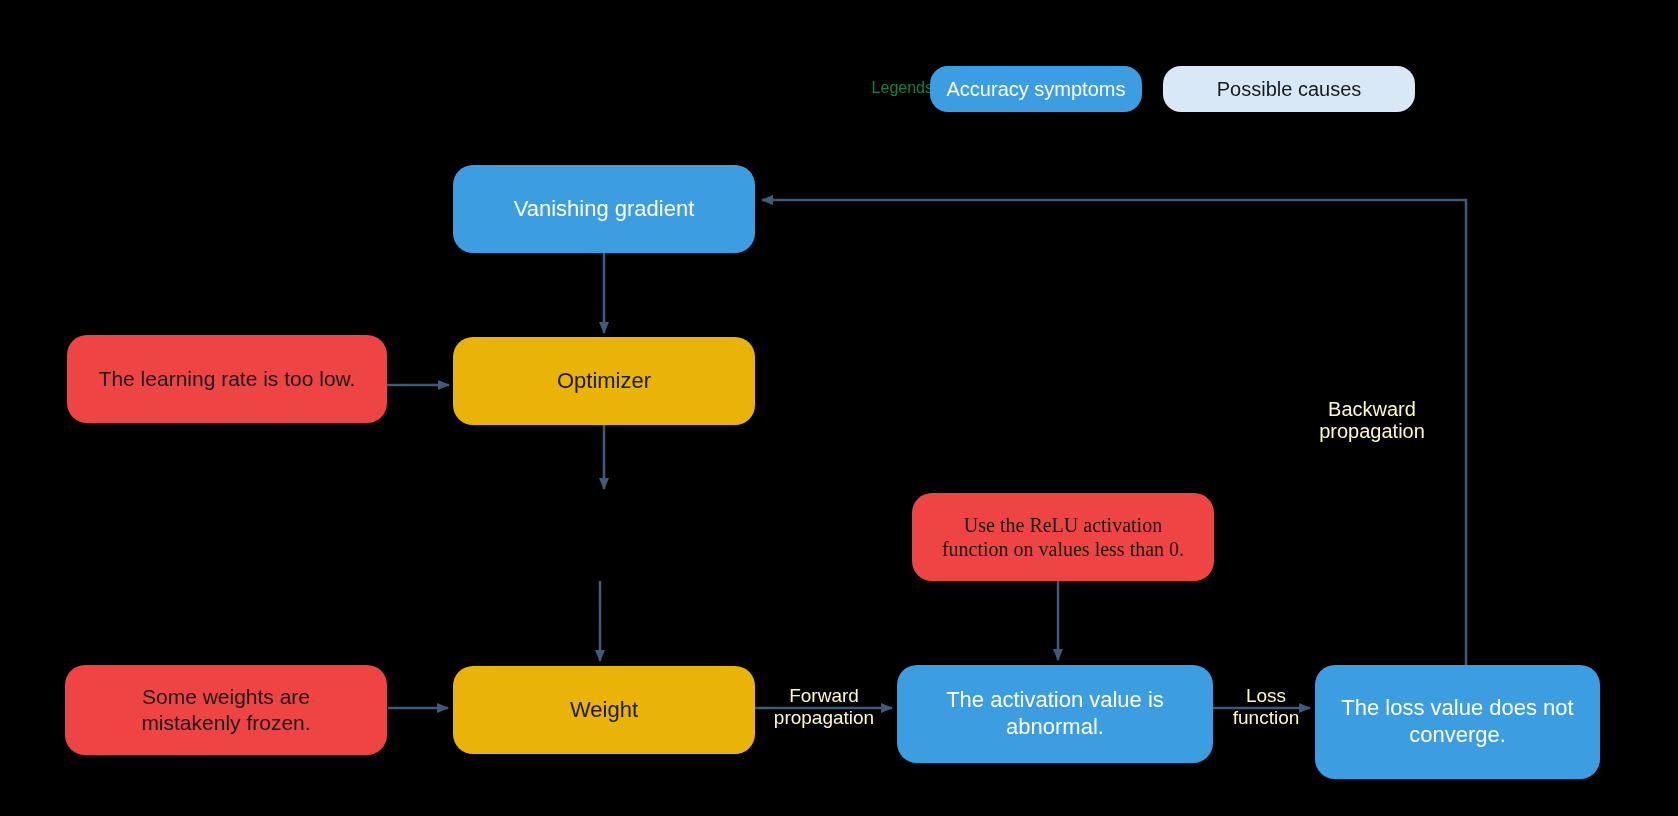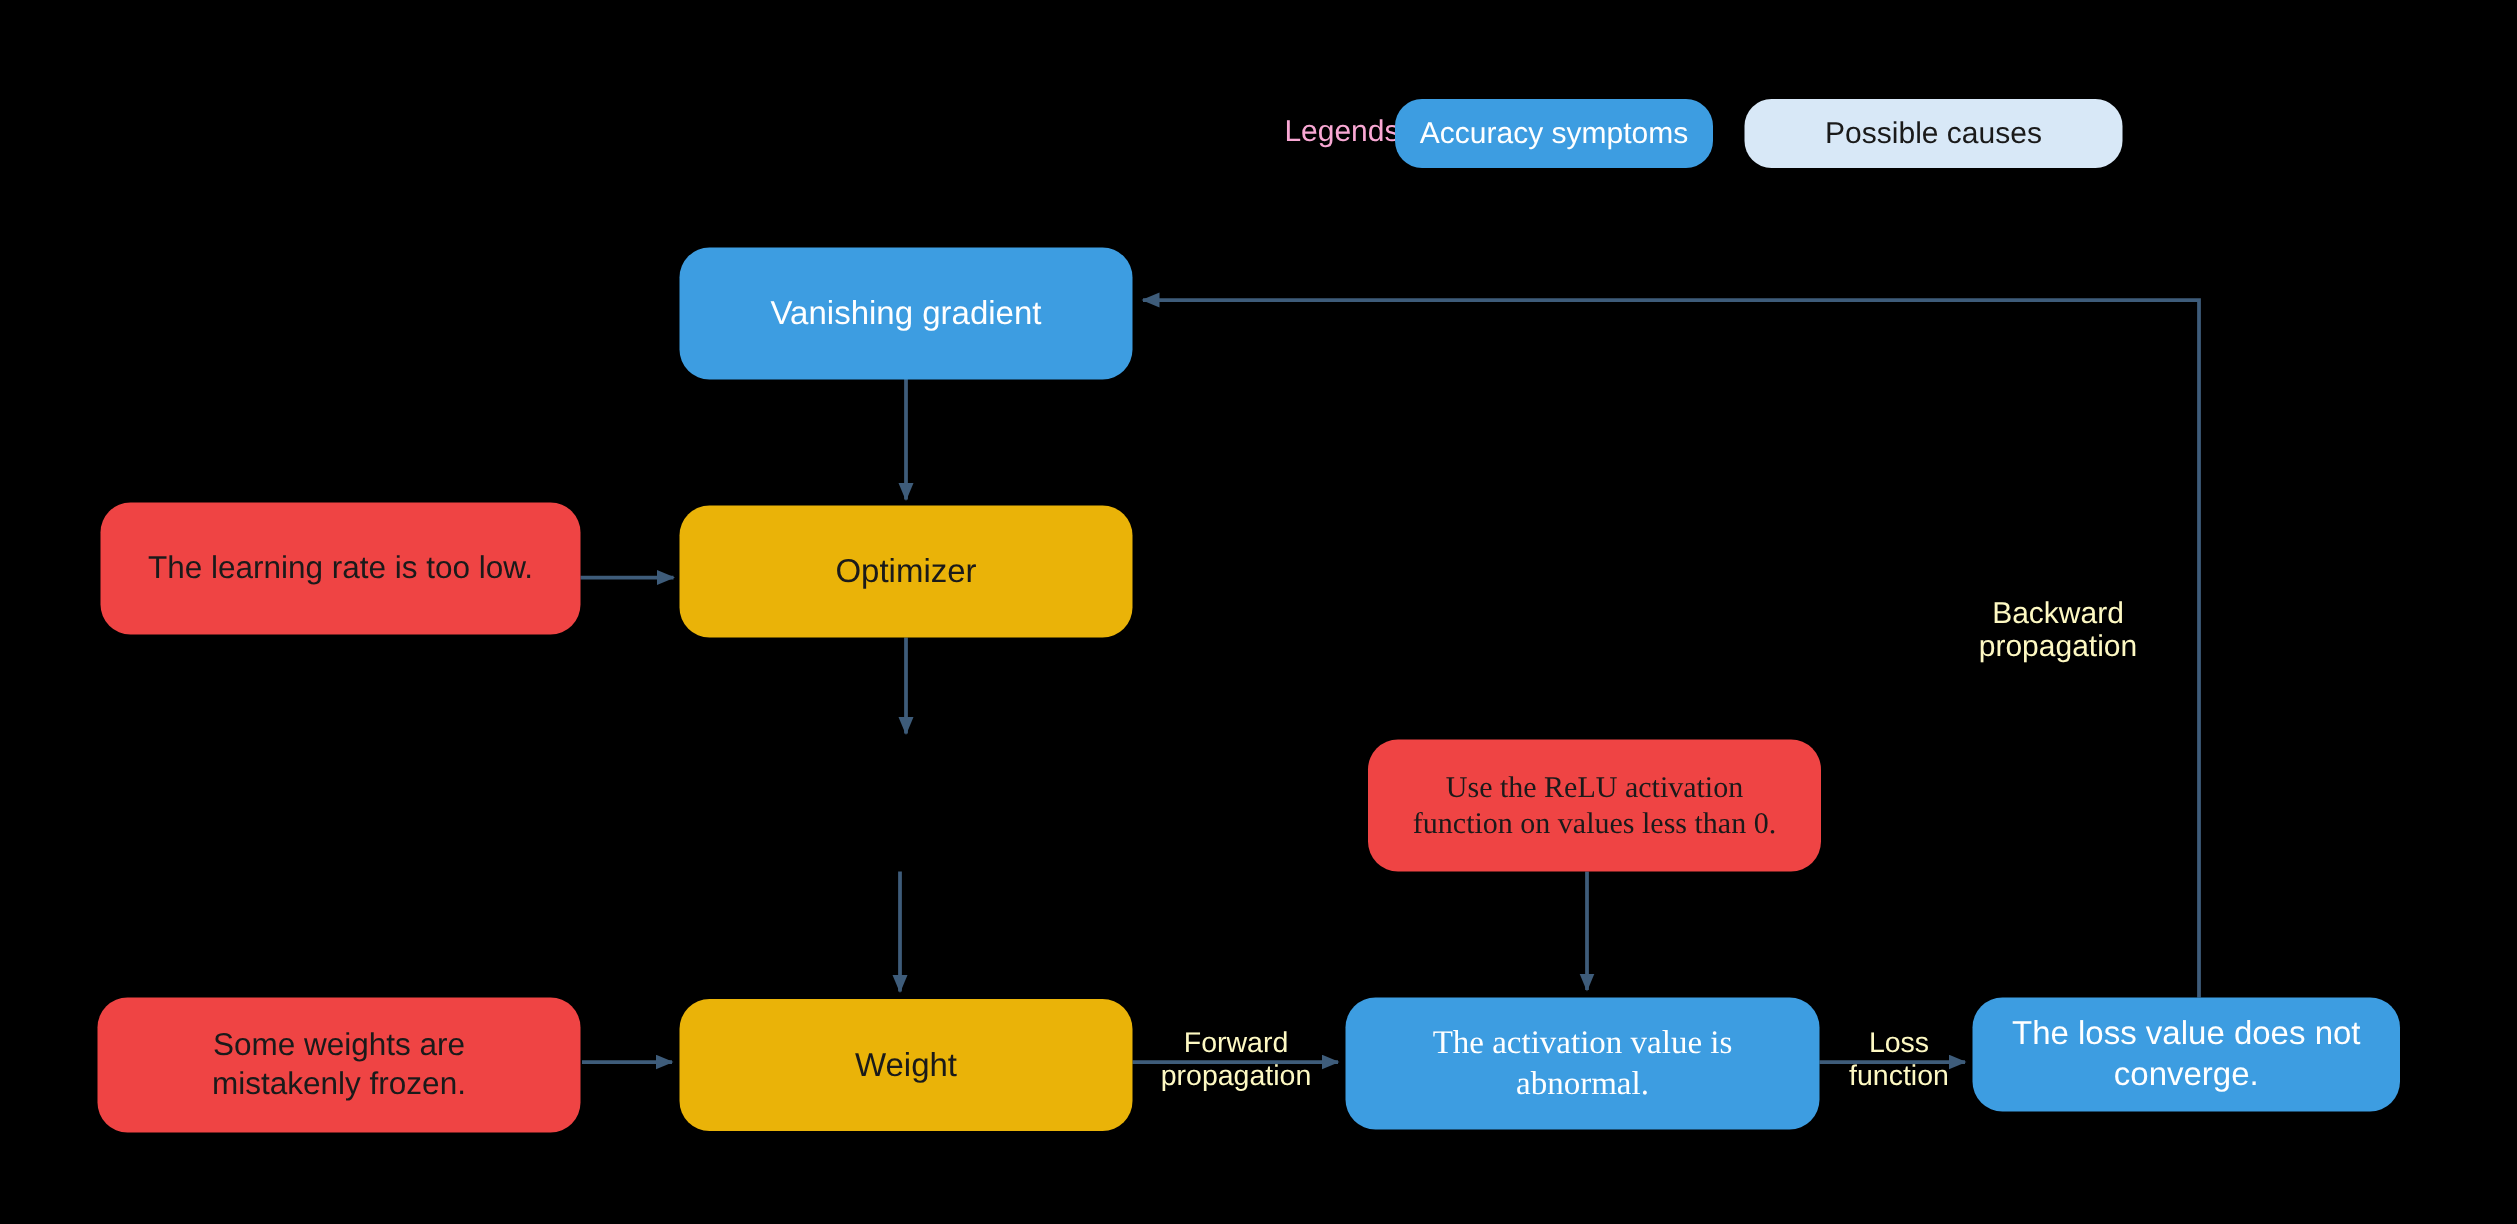--- a/index.html
+++ b/index.html
@@ -19,33 +19,33 @@
   
   #n-vanishing{left:453px;top:165px;width:302px;height:88px;}
   #n-optimizer{left:453px;top:337px;width:302px;height:88px;}
   #n-incorrect{left:453px;top:493px;width:302px;height:88px;padding:0 40px;}
   #n-weight{left:453px;top:666px;width:302px;height:88px;}
   
   #n-lr{left:67px;top:335px;width:320px;height:88px;font-size:21px;}
   #n-frozen{left:65px;top:665px;width:322px;height:90px;font-size:21px;padding:0 30px;}
   
   #n-relu{left:912px;top:493px;width:302px;height:88px;font-size:20px;padding:0 20px;font-family:Liberation Serif, serif;}
-  #n-activation{left:897px;top:665px;width:316px;height:88px;padding:0 20px;font-family:Liberation Serif, serif;}
-  #n-loss{left:1315px;top:665px;width:285px;height:76px;padding:16px 15px;}
+  #n-activation{left:897px;top:665px;width:316px;height:98px;padding:0 20px;}
+  #n-loss{left:1315px;top:665px;width:285px;height:114px;padding:16px 15px;}
 
   
   .legend-box{
     position:absolute;display:flex;align-items:center;justify-content:center;
     border-radius:18px;font-size:20px;box-sizing:border-box;
   }
   #legend-accuracy{left:930px;top:66px;width:212px;height:46px;background:#3d9de1;color:#fff;}
   #legend-possible{left:1163px;top:66px;width:252px;height:46px;background:#d8e8f7;color:#1a1a1a;}
   #legend-title{
     position:absolute;left:823px;top:76px;width:110px;text-align:right;
-    color:#f9a8d4;font-size:20px;line-height:24px;
+    color:#15803d;font-size:16px;line-height:24px;
   }
 
   
   .edge-label{
     position:absolute;color:#fef9c3;font-size:19px;line-height:22px;
     text-align:center;white-space:nowrap;
   }
   #lbl-forward{left:764px;top:685px;width:120px;}
   #lbl-lossfn{left:1206px;top:685px;width:120px;}
   #lbl-backward{left:1312px;top:398px;width:120px;font-size:20px;}

